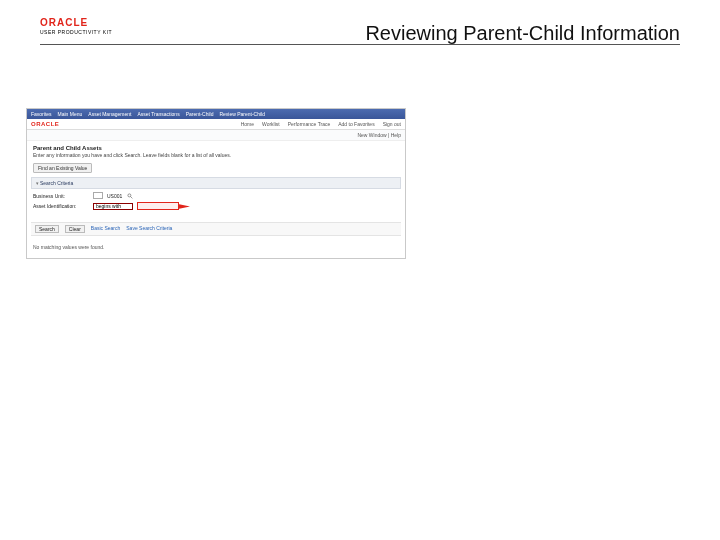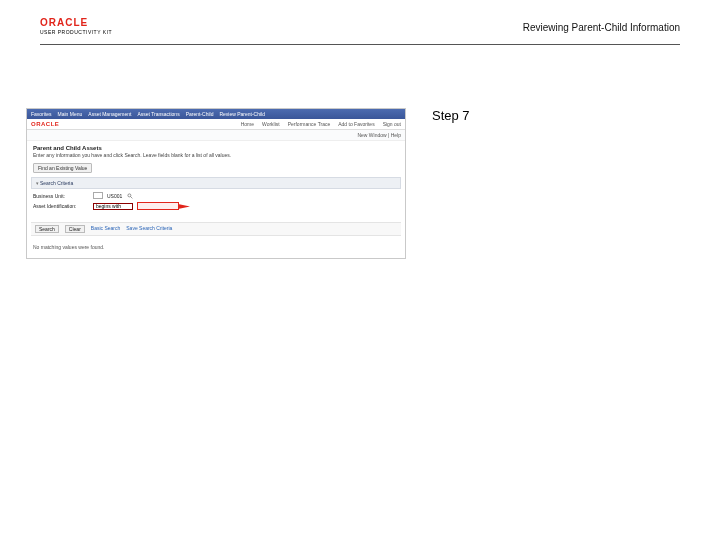--- a/index.html
+++ b/index.html
@@ -34,21 +34,21 @@
   .oracle-sub {
     font-size: 5px;
     letter-spacing: 0.5px;
     color: #000;
     margin-top: 1px;
   }
   .header-title {
     position: absolute;
     right: 40px;
     top: 22px;
-    font-size: 10px;
+    font-size: 20px;
     color: #111;
   }
   .header-divider {
     position: absolute;
     left: 40px; right: 40px;
     top: 44px;
     border-top: 1px solid #555;
   }
   
   .instructions {
@@ -238,21 +238,20 @@
 <div class="header">
   <div class="logo-block">
     <div class="oracle-logo">ORACLE</div>
     <div class="oracle-sub">USER PRODUCTIVITY KIT</div>
   </div>
   <div class="header-title">Reviewing Parent-Child Information</div>
   <div class="header-divider"></div>
 </div>
 
 <div class="instructions">
-  <div class="step">Step 7</div>
 </div>
 
 <div class="screenshot">
   <div class="ss-topnav">
     <span>Favorites</span>
     <span>Main Menu</span>
     <span>Asset Management</span>
     <span>Asset Transactions</span>
     <span>Parent-Child</span>
     <span>Review Parent-Child</span>

